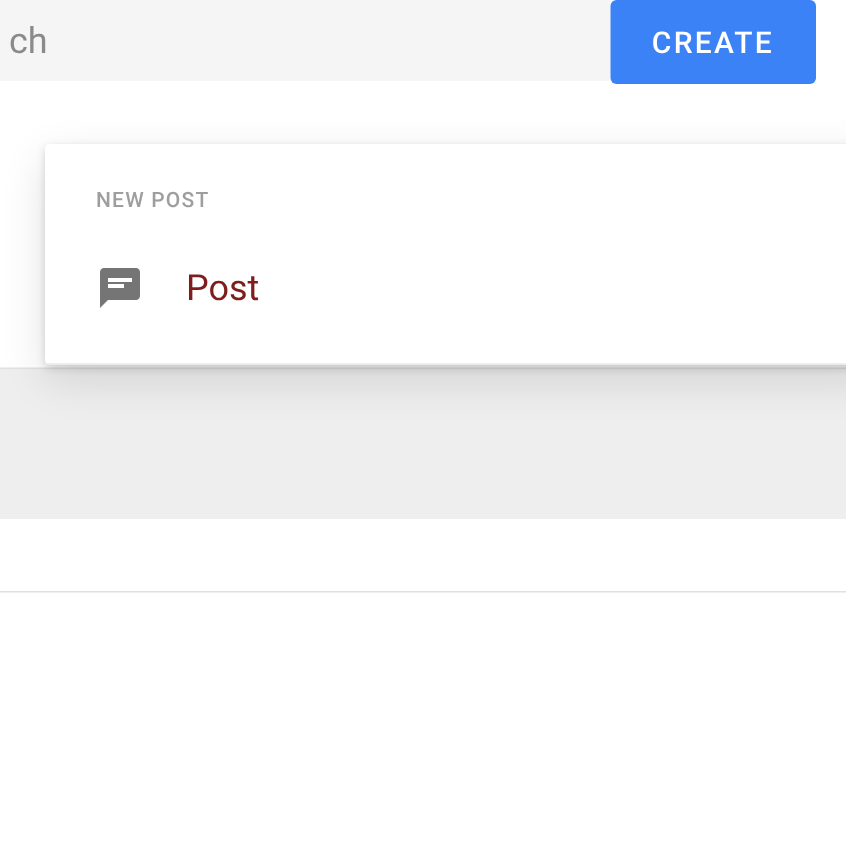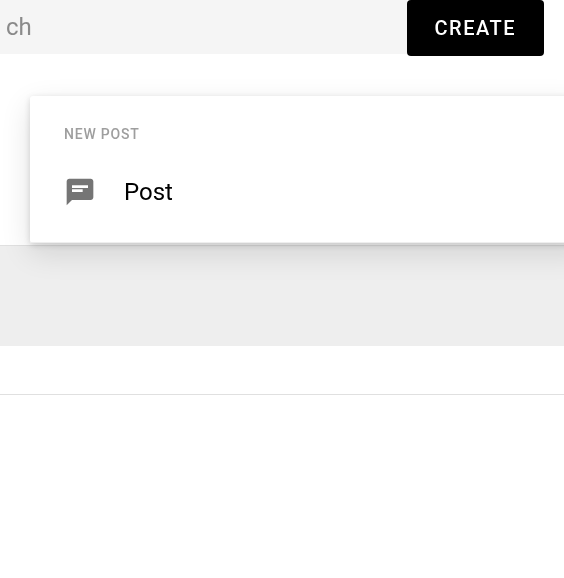--- a/index.html
+++ b/index.html
@@ -33,21 +33,21 @@
       border-radius: 0;
       margin-left: -6px;
       font-family: inherit;
     }
     .search-input::placeholder {
       color: #8a8a8a;
     }
     .create-button {
       height: 56px;
       padding: 0 28px;
-      background: #000000;
+      background: #3b82f6;
       color: #ffffff;
       border: none;
       border-radius: 4px;
       font-size: 20px;
       font-weight: 500;
       letter-spacing: 1.5px;
       cursor: pointer;
       font-family: inherit;
     }
     .bg-stripes {
@@ -96,21 +96,21 @@
       margin-right: 28px;
       flex-shrink: 0;
     }
     .menu-item .icon svg {
       width: 32px;
       height: 32px;
       fill: #757575;
     }
     .menu-item .label {
       font-size: 24px;
-      color: #000000;
+      color: #7f1d1d;
       font-weight: 400;
     }
     .menu-item.compact {
       padding: 20px 34px;
     }
     .divider {
       height: 1px;
       background: #eeeeee;
       width: 100%;
     }

